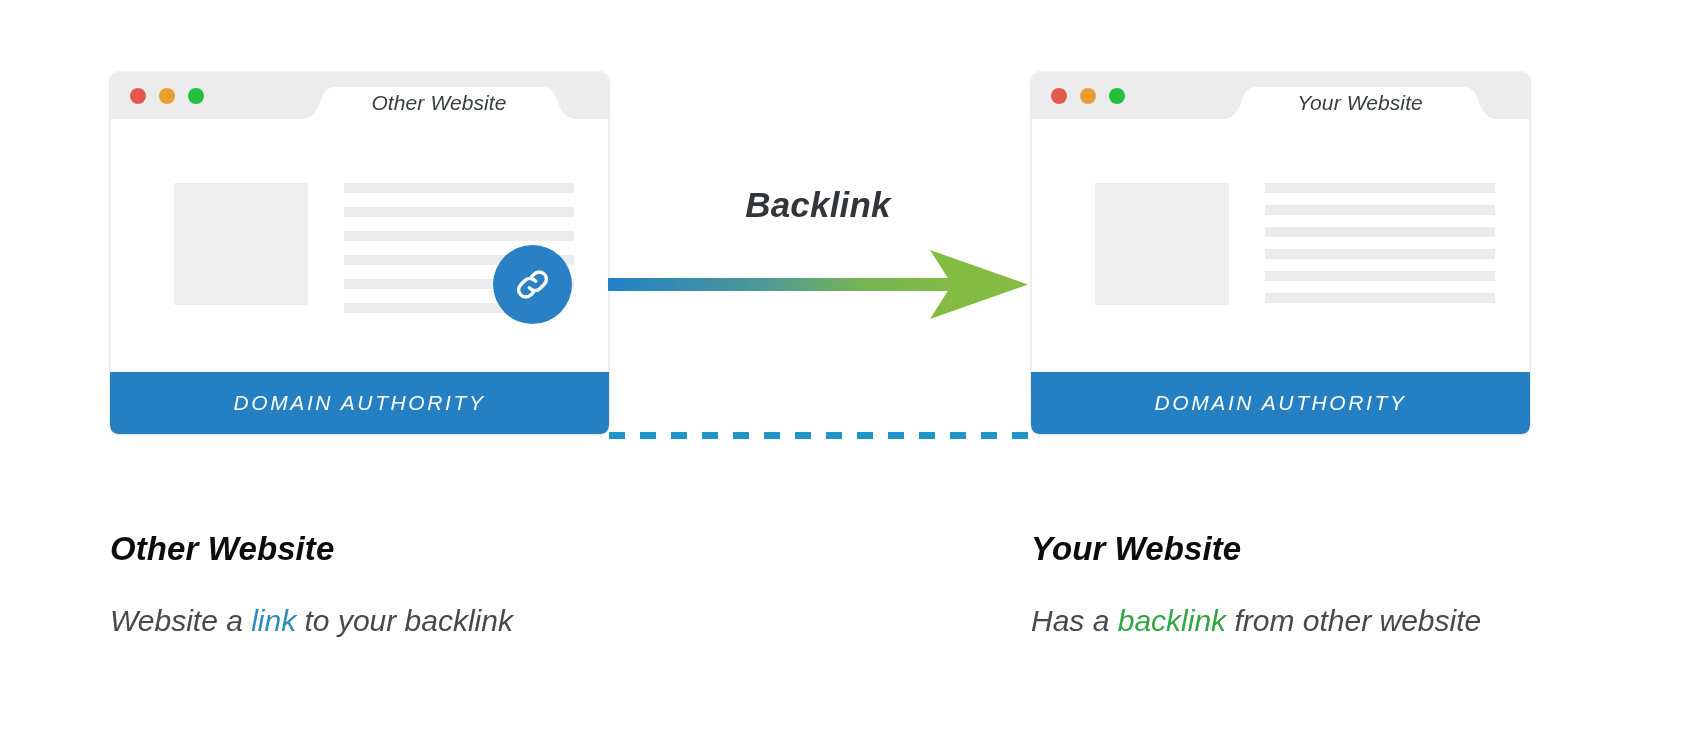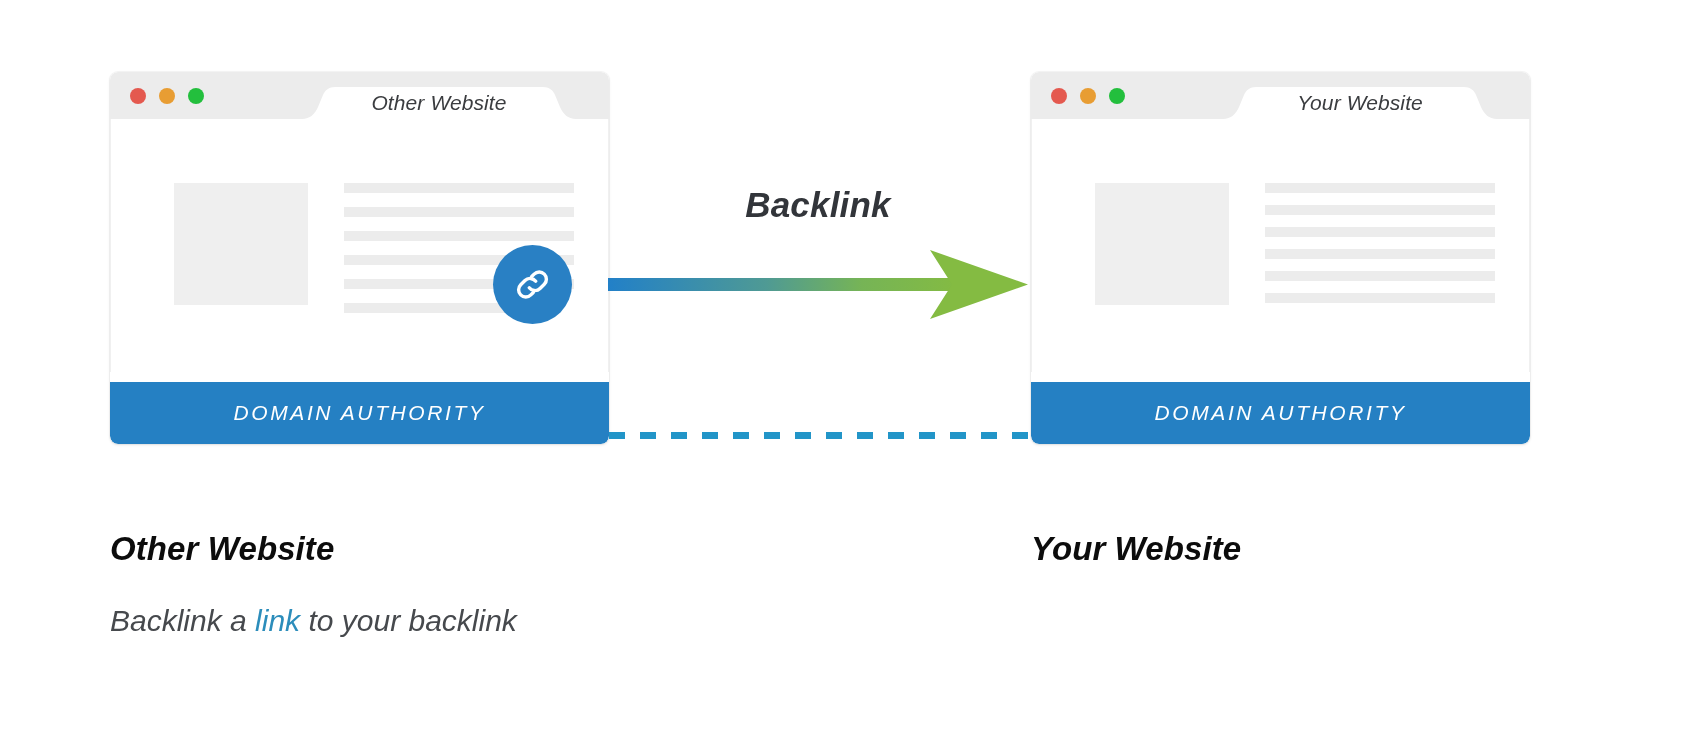--- a/index.html
+++ b/index.html
@@ -126,21 +126,20 @@
     background: #2580c3;
     border-radius: 0 0 8px 8px;
     display: flex;
     align-items: center;
     justify-content: center;
     color: #ffffff;
     font-size: 21px;
     letter-spacing: 2.6px;
     font-family: "Liberation Sans", sans-serif;
     white-space: nowrap;
-    margin-top: 10px;
   }
 
   
   .link-badge {
     position: absolute;
     width: 79px;
     height: 79px;
     border-radius: 50%;
     background: #2980c4;
     left: 493px;
@@ -313,20 +312,21 @@
           <div class="line"></div>
         </div>
       </div>
     </div>
 
     <div class="da-bar">DOMAIN AUTHORITY</div>
   </div>
 
   <div class="caption left">
     <h2>Other Website</h2>
-    <p><span>Backlink a </span><span class="hl-blue">link</span><span> to your backlink</span></p>
+    <p><span>Website a </span><span class="hl-blue">link</span><span> to your backlink</span></p>
   </div>
 
   <div class="caption right">
     <h2>Your Website</h2>
+    <p><span>Has a </span><span class="hl-green">backlink</span><span> from other website</span></p>
   </div>
 
 </div>
 
 </body></html>

